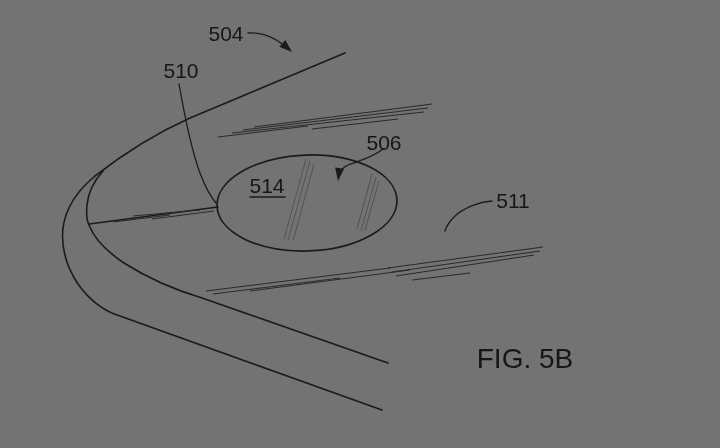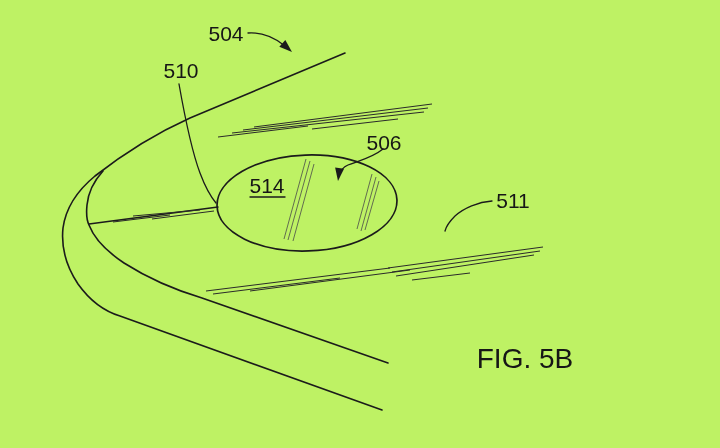--- a/index.html
+++ b/index.html
@@ -4,21 +4,21 @@
 <style>
   html, body {
     margin: 0;
     padding: 0;
     background: #ffffff;
   }
   .stage {
     position: relative;
     width: 720px;
     height: 448px;
-    background: #bef264;
+    background: #737373;
     overflow: hidden;
   }
   svg { display: block; }
   .ink-line {
     fill: none;
     stroke: #1b1b1b;
     stroke-width: 1.6;
     stroke-linecap: round;
     stroke-linejoin: round;
   }

